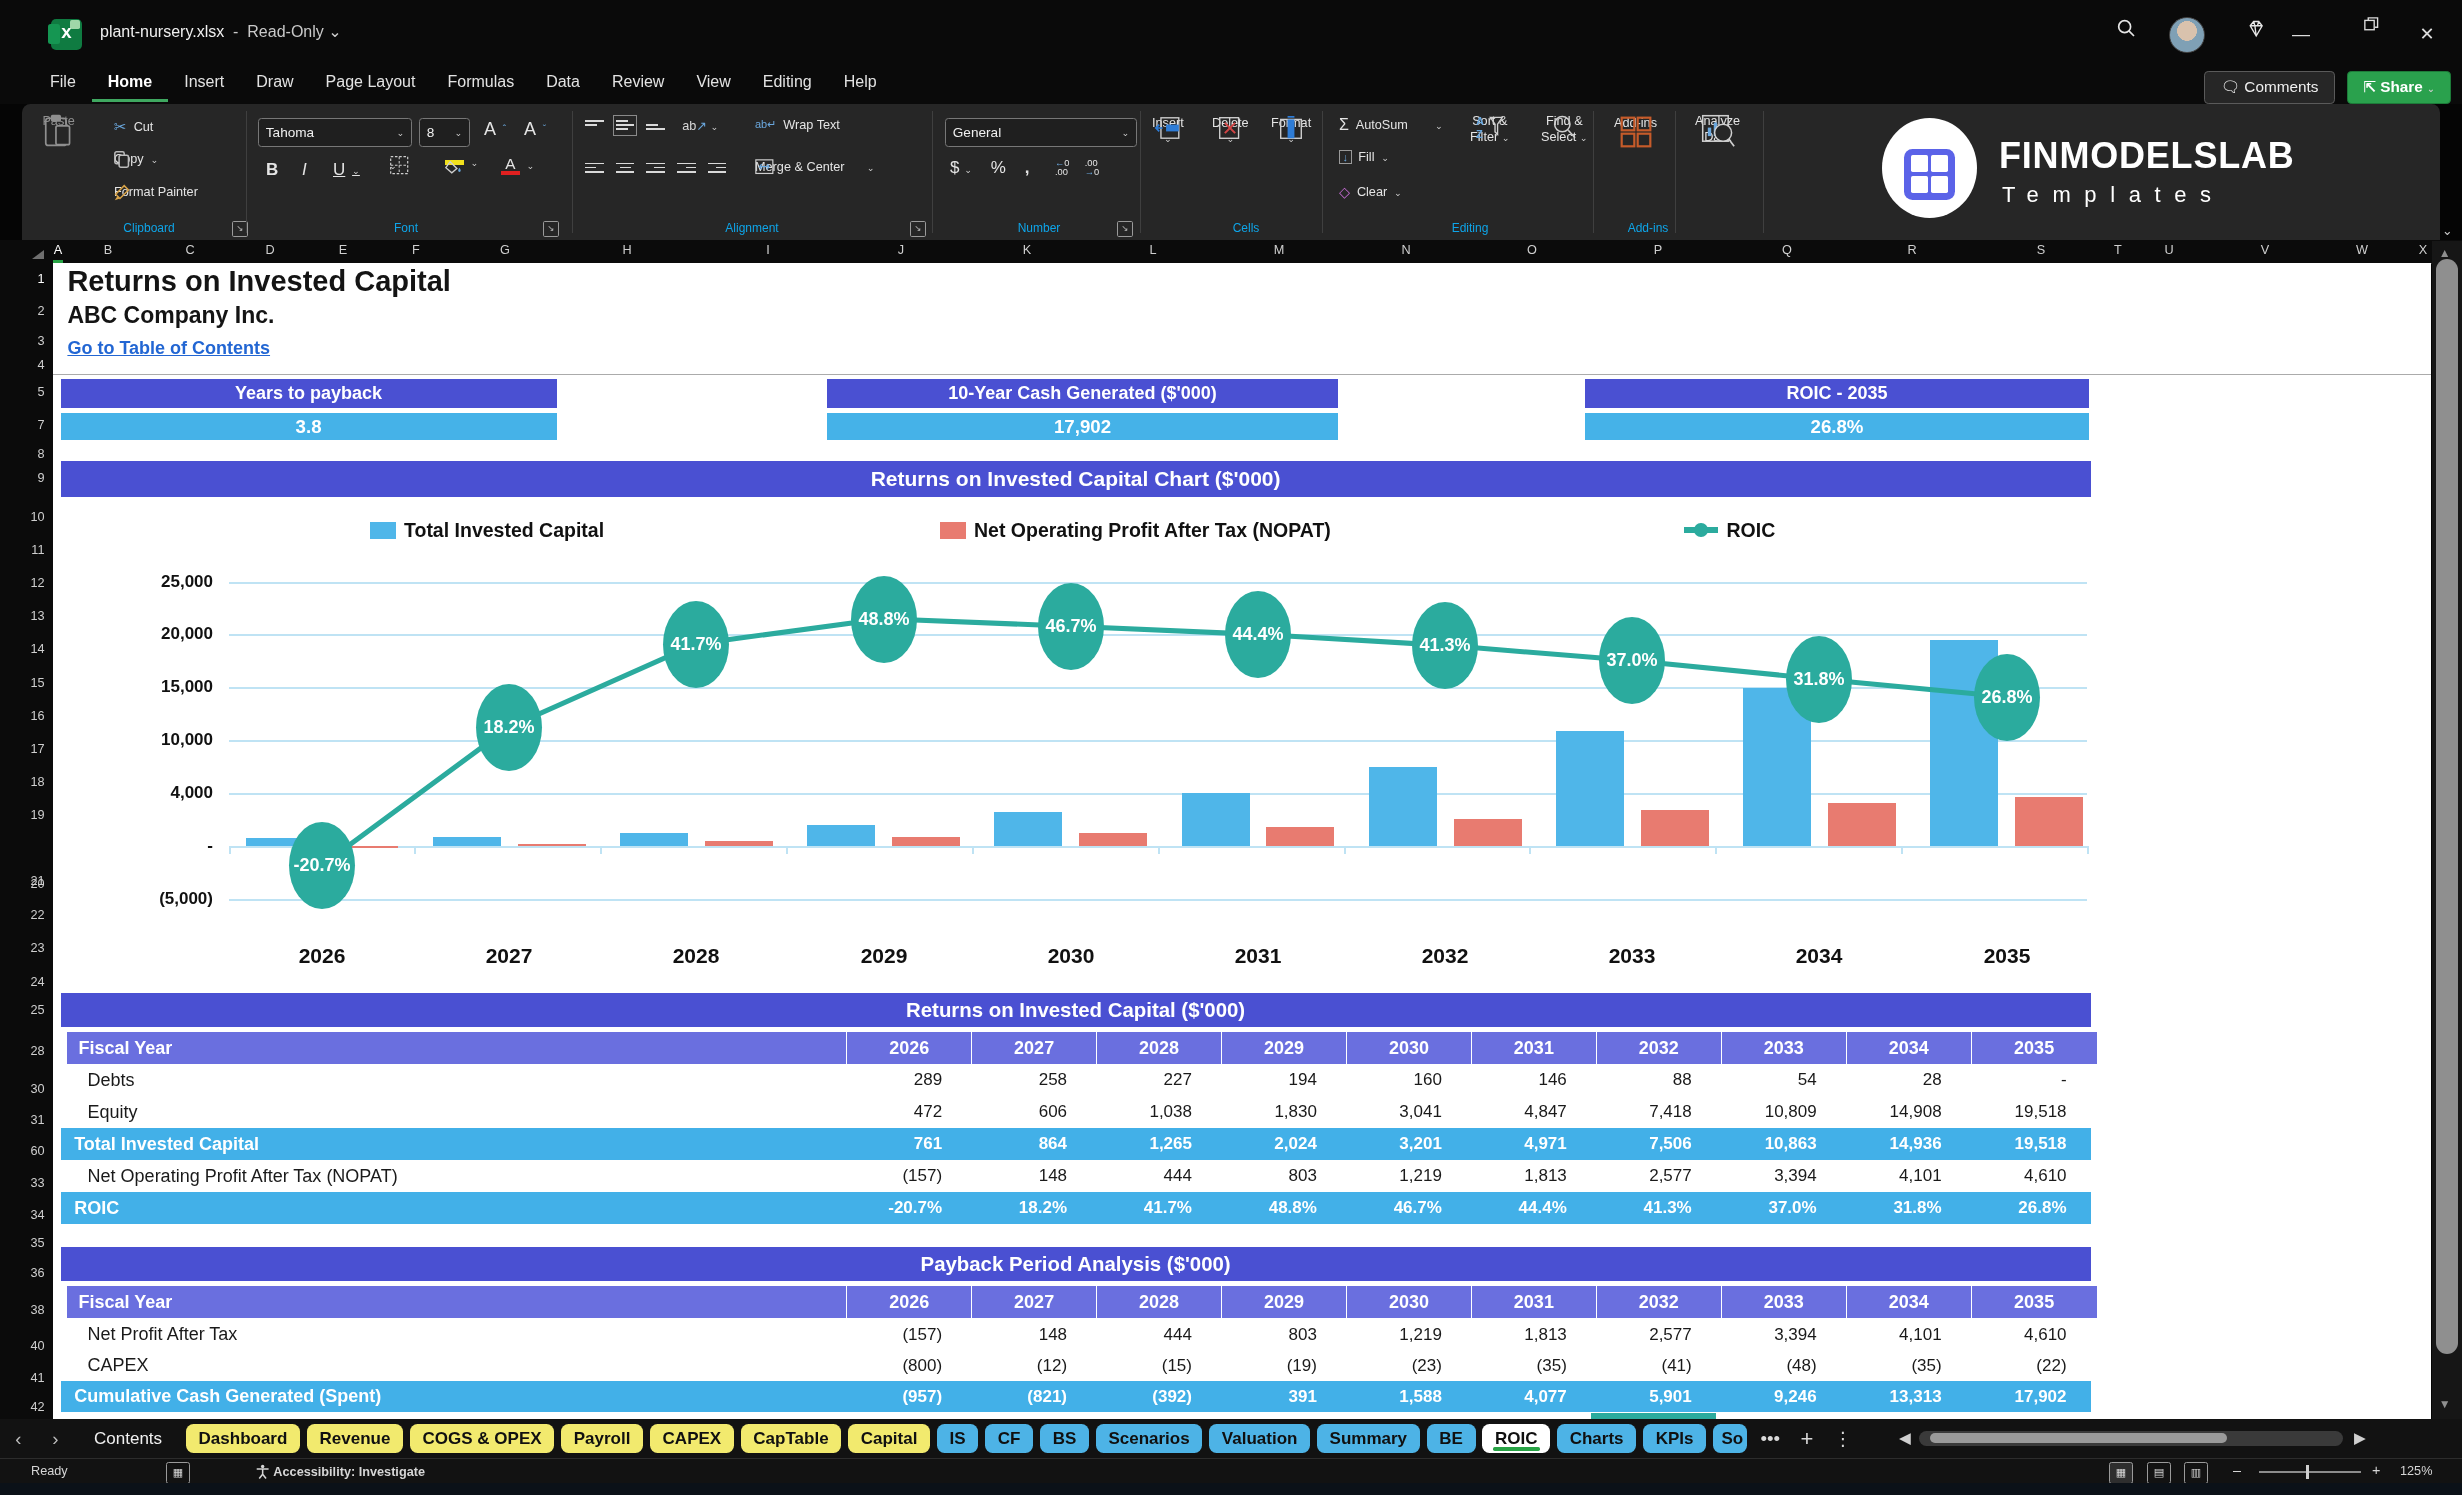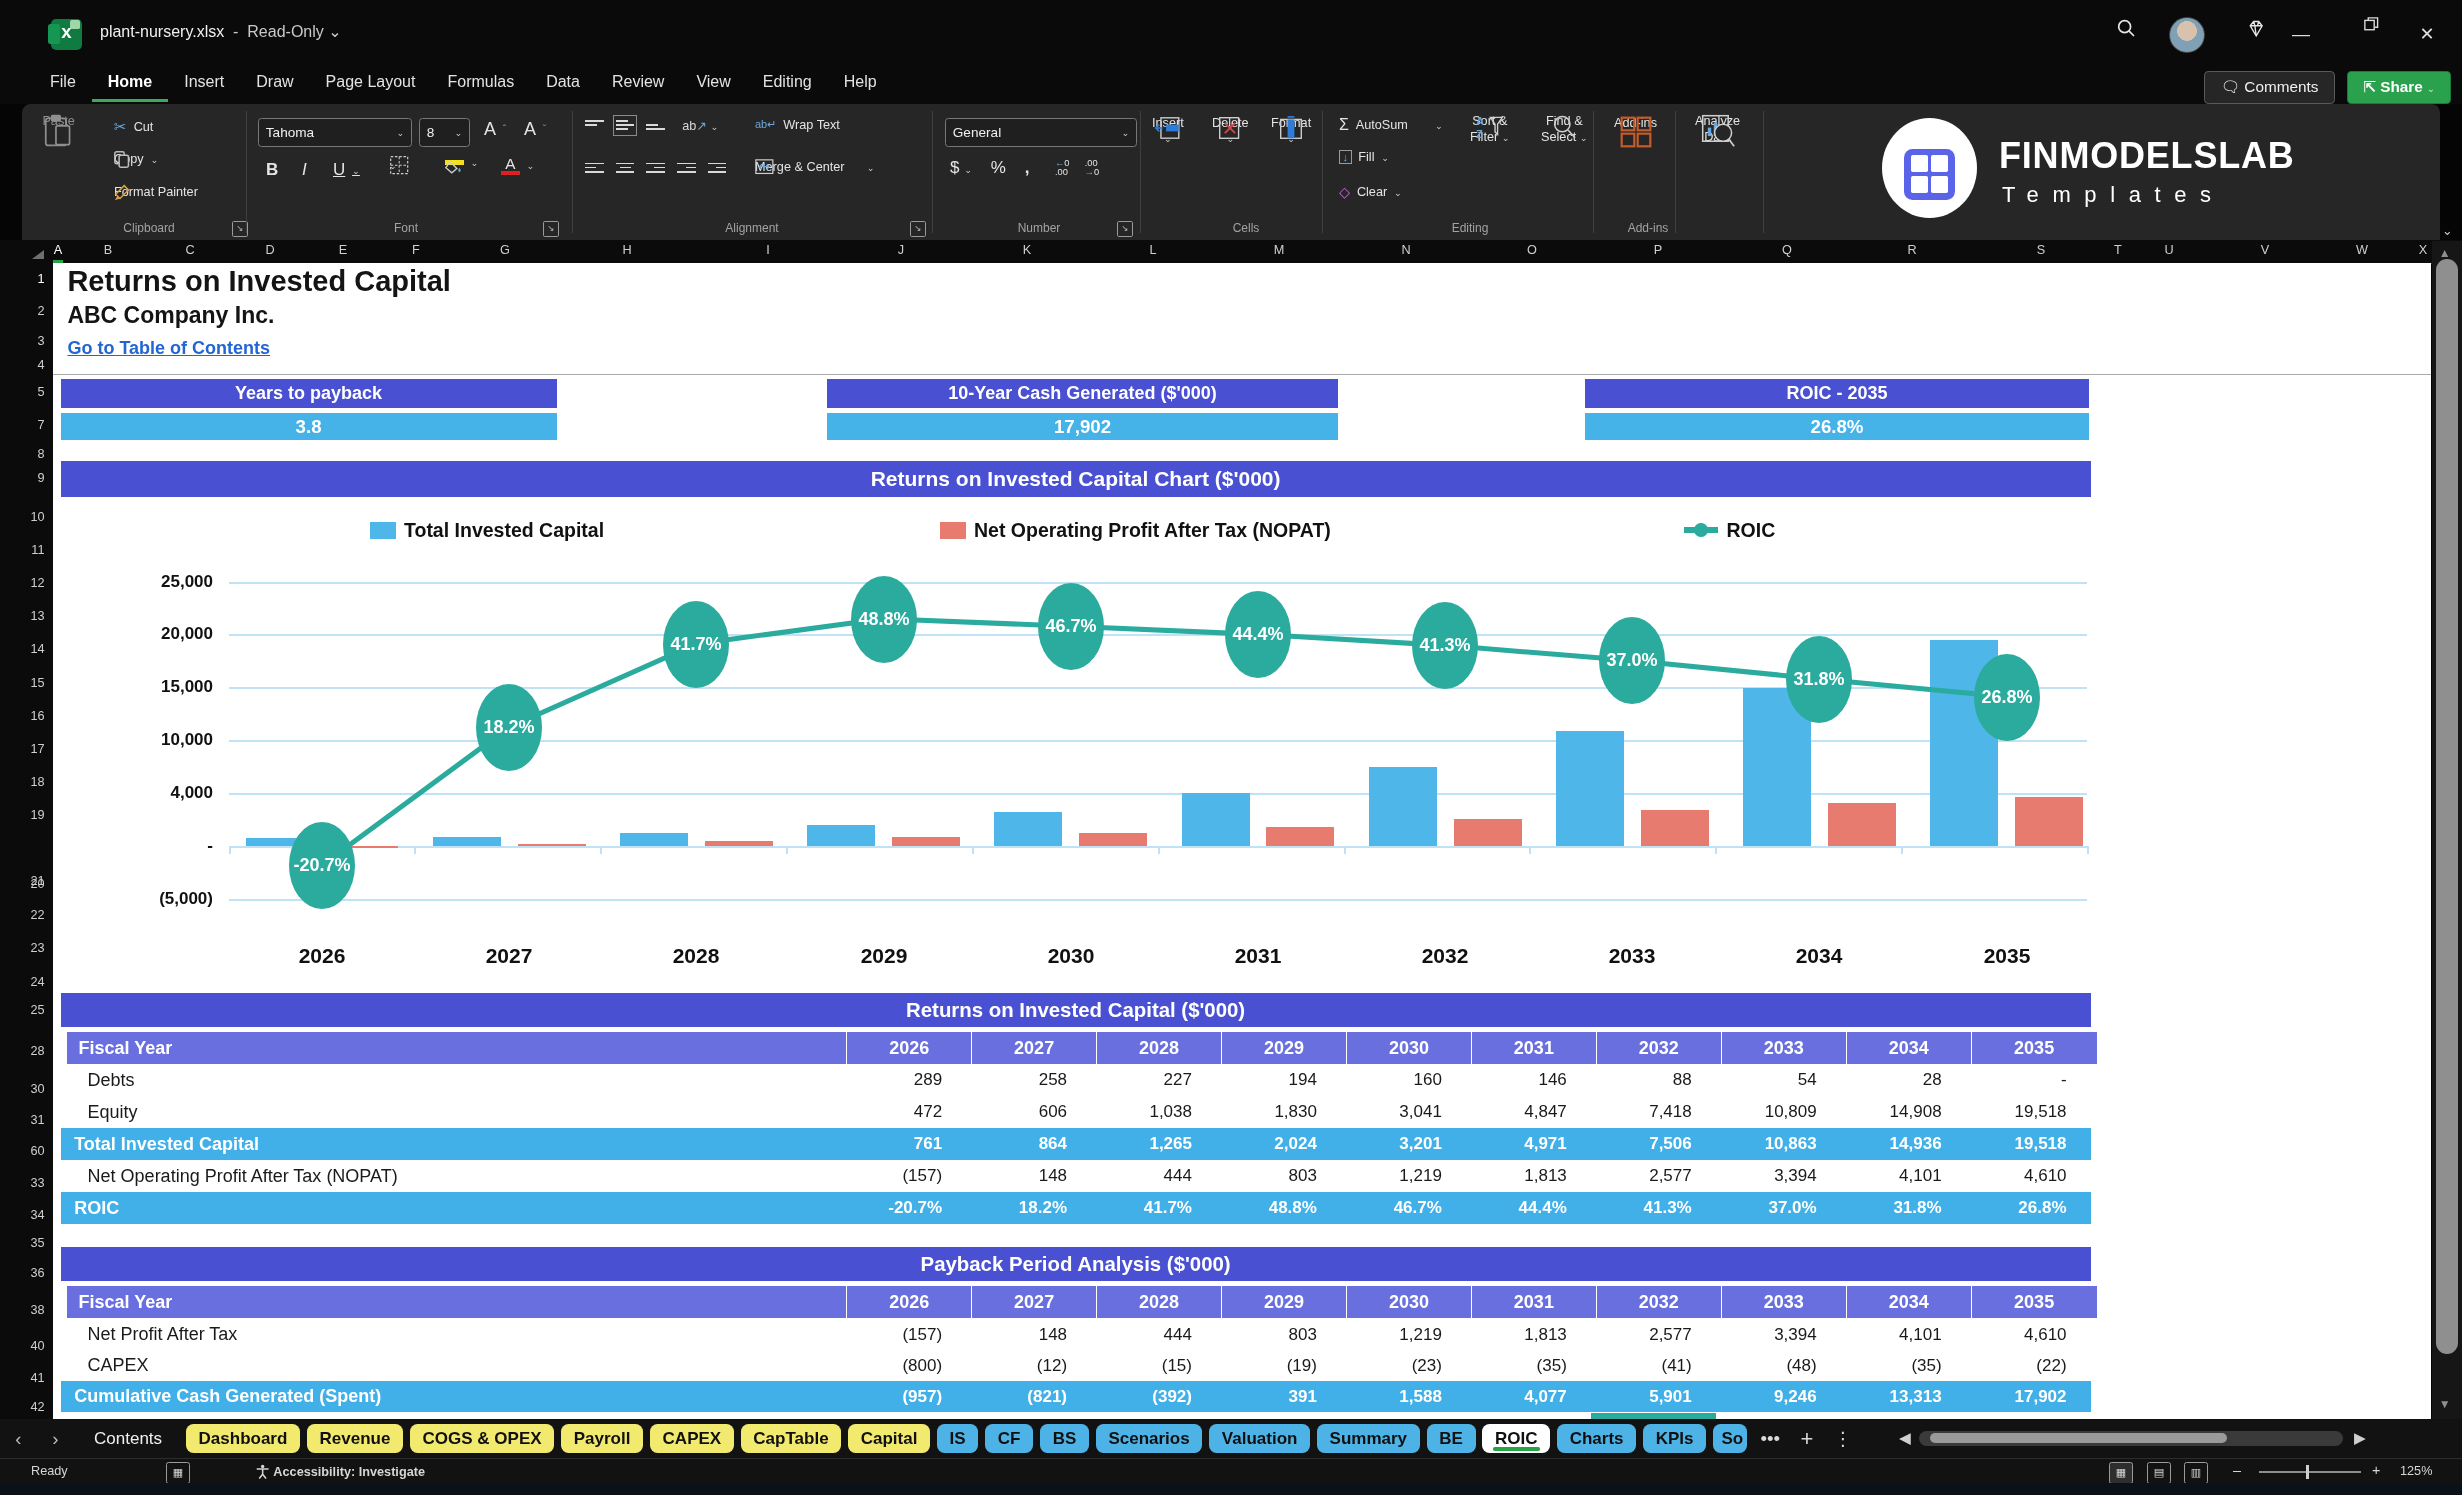--- a/index.html
+++ b/index.html
@@ -21,21 +21,21 @@
   .menubar{position:absolute;left:0;top:68px;width:2462px;height:36px;background:#0a0a0a;display:flex;align-items:flex-start;padding-left:34px;box-sizing:border-box;}
   .menutab{color:#e3e3e3;font-size:16px;padding:5.1px 16px 7.6px 16px;}
   .menutab.active{font-weight:700;color:#fff;border-bottom:3.4px solid #3fa860;}
   .cmtbtn{position:absolute;left:2204px;top:71px;width:129px;height:31px;background:#262626;border:0.8px solid #5a5a5a;border-radius:4.2px;
      color:#f0f0f0;font-size:15.3px;text-align:center;line-height:29px;}
   .sharebtn{position:absolute;left:2347px;top:71px;width:102px;height:31px;background:#2aa14d;border:0.8px solid #1d7b39;border-radius:4.2px;
      color:#fff;font-size:15.3px;font-weight:600;text-align:center;line-height:29px;}
   
   .ribbon{position:absolute;left:22px;top:104px;width:2418px;height:137px;background:#262626;border-radius:8.5px 8.5px 0 0;}
   .ribbon .divider{position:absolute;top:6.8px;height:122px;width:0.8px;background:#3f3f3f;}
-  .glabel{position:absolute;top:117px;font-size:12px;color:#a3a3a3;text-align:center;width:102px;transform:translateX(-51px);}
+  .glabel{position:absolute;top:117px;font-size:12px;color:#0ea5e9;text-align:center;width:102px;transform:translateX(-51px);}
   .launch{position:absolute;top:117px;width:13.6px;height:13.6px;border:0.8px solid #9a9a9a;border-radius:1.7px;color:#bbb;font-size:8.5px;line-height:12px;text-align:center;}
   .rrow{position:absolute;display:flex;align-items:center;gap:6.8px;color:#e4e4e4;font-size:12.7px;}
   .chev{color:#cfcfcf;font-size:9.3px;}
   .bigbtn{position:absolute;display:flex;flex-direction:column;align-items:center;color:#e4e4e4;font-size:12.7px;gap:3.4px;}
   .combo{position:absolute;background:#1f1f1f;border:0.8px solid #777;border-radius:3.4px;color:#f0f0f0;font-size:13.6px;display:flex;align-items:center;padding:0 6.8px;box-sizing:border-box;justify-content:space-between;}
   .swatchbar{position:absolute;height:4.2px;width:18.7px;}
   .alico{display:inline-block;width:18.7px;}
   .alico i{display:block;height:1.7px;background:#d9d9d9;margin:2.5px 0;}
   .logo-wrap{position:absolute;left:1860px;top:6.8px;width:552px;height:119px;}
   .logo-circle{position:absolute;left:0;top:6.8px;width:95px;height:100px;background:#fff;border-radius:50%;}

